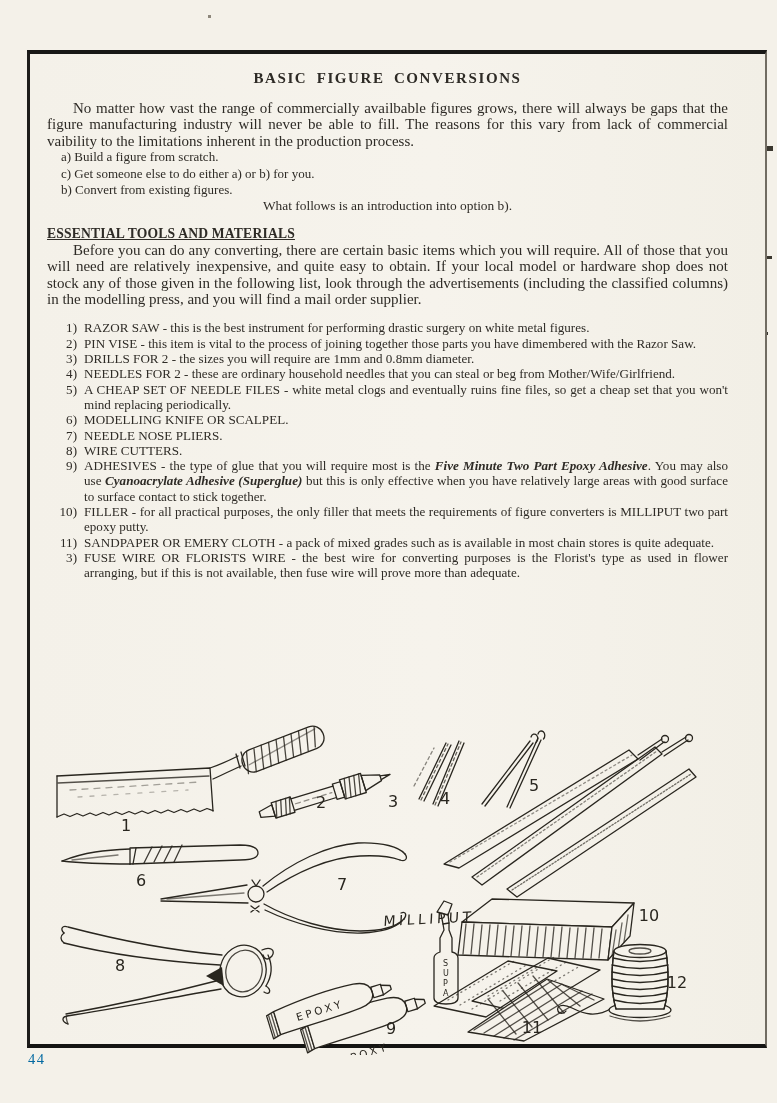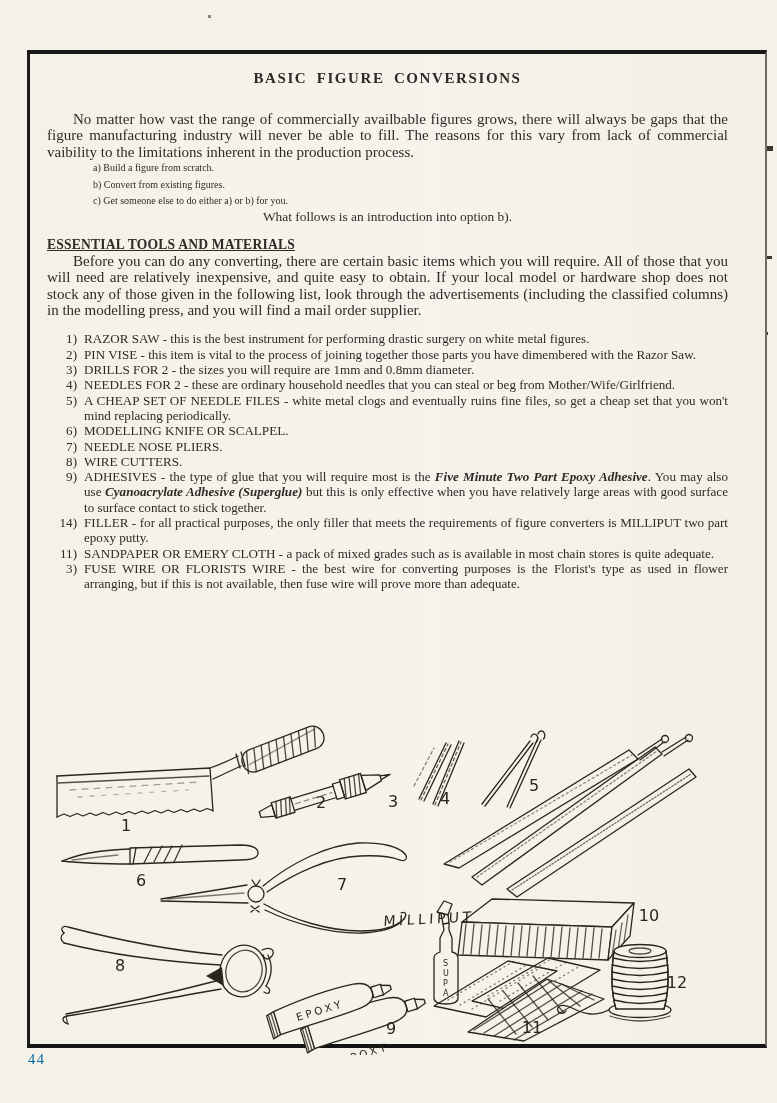--- a/index.html
+++ b/index.html
@@ -16,28 +16,28 @@
     border-left:3px solid #1d1c1a;
     border-bottom:4px solid #141412;
     border-right:2px solid #716c62;
     background:linear-gradient(90deg,#f4f1e9 0%,#f6f3ec 55%,#f2efe6 100%);
   }
   .content{
     position:absolute;left:17px;top:10px;width:681px;
   }
   .doc-title{
     text-align:center;font-size:15px;font-weight:700;
-    letter-spacing:1.6px;word-spacing:4px;margin:6px 0 24px 0;
+    letter-spacing:1.6px;word-spacing:4px;margin:6px 0 13px 0;
   }
   .para{
     margin:0;text-align:justify;font-size:15px;line-height:16.4px;
     text-indent:26px;
   }
   .options{margin:0 0 0 14px;}
-  .option-line{font-size:10px;line-height:16.4px;margin-left:32px;}
+  .option-line{font-size:13px;line-height:16.4px;}
   .closing{margin:0;font-size:13.4px;line-height:16.4px;text-align:center;}
   .section-heading{
     font-size:13.6px;font-weight:700;letter-spacing:.2px;
     margin:11px 0 0 0;
     text-decoration:underline;
   }
   .tools-list{margin-top:13px;font-size:13.1px;line-height:15.3px;}
   .tool-item{display:flex;}
   .tool-num{width:30px;min-width:30px;text-align:right;padding-right:7px;}
   .tool-text{flex:1;text-align:justify;}
@@ -66,22 +66,22 @@
 
 <div class="page-frame">
   <div class="content">
 
     <div class="doc-title">BASIC FIGURE CONVERSIONS</div>
 
     <p class="para">No matter how vast the range of commercially availbable figures grows, there will always be gaps that the figure manufacturing industry will never be able to fill. The reasons for this vary from lack of commercial vaibility to the limitations inherent in the production process.</p>
 
     <div class="options">
       <div class="option-line">a) Build a figure from scratch.</div>
+      <div class="option-line">c) Get someone else to do either a) or b) for you.</div>
       <div class="option-line">b) Convert from existing figures.</div>
-      <div class="option-line">c) Get someone else to do either a) or b) for you.</div>
     </div>
     <p class="closing">What follows is an introduction into option b).</p>
 
     <div class="section-heading">ESSENTIAL TOOLS AND MATERIALS</div>
     <p class="para">Before you can do any converting, there are certain basic items which you will require. All of those that you will need are relatively inexpensive, and quite easy to obtain. If your local model or hardware shop does not stock any of those given in the following list, look through the advertisements (including the classified columns) in the modelling press, and you will find a mail order supplier.</p>
 
     <div class="tools-list">
         <div class="tool-item">
           <span class="tool-num">1)</span>
           <span class="tool-text"><span>RAZOR SAW - this is the best instrument for performing drastic surgery on white metal figures.</span></span>
@@ -112,21 +112,21 @@
         </div>
         <div class="tool-item">
           <span class="tool-num">8)</span>
           <span class="tool-text"><span>WIRE CUTTERS.</span></span>
         </div>
         <div class="tool-item">
           <span class="tool-num">9)</span>
           <span class="tool-text"><span>ADHESIVES - the type of glue that you will require most is the </span><em>Five Minute Two Part Epoxy Adhesive</em><span>. You may also use </span><em>Cyanoacrylate Adhesive (Superglue)</em><span> but this is only effective when you have relatively large areas with good surface to surface contact to stick together.</span></span>
         </div>
         <div class="tool-item">
-          <span class="tool-num">14)</span>
+          <span class="tool-num">10)</span>
           <span class="tool-text"><span>FILLER - for all practical purposes, the only filler that meets the requirements of figure converters is MILLIPUT two part epoxy putty.</span></span>
         </div>
         <div class="tool-item">
           <span class="tool-num">11)</span>
           <span class="tool-text"><span>SANDPAPER OR EMERY CLOTH - a pack of mixed grades such as is available in most chain stores is quite adequate.</span></span>
         </div>
         <div class="tool-item">
           <span class="tool-num">3)</span>
           <span class="tool-text"><span>FUSE WIRE OR FLORISTS WIRE - the best wire for converting purposes is the Florist's type as used in flower arranging, but if this is not available, then fuse wire will prove more than adequate.</span></span>
         </div>

